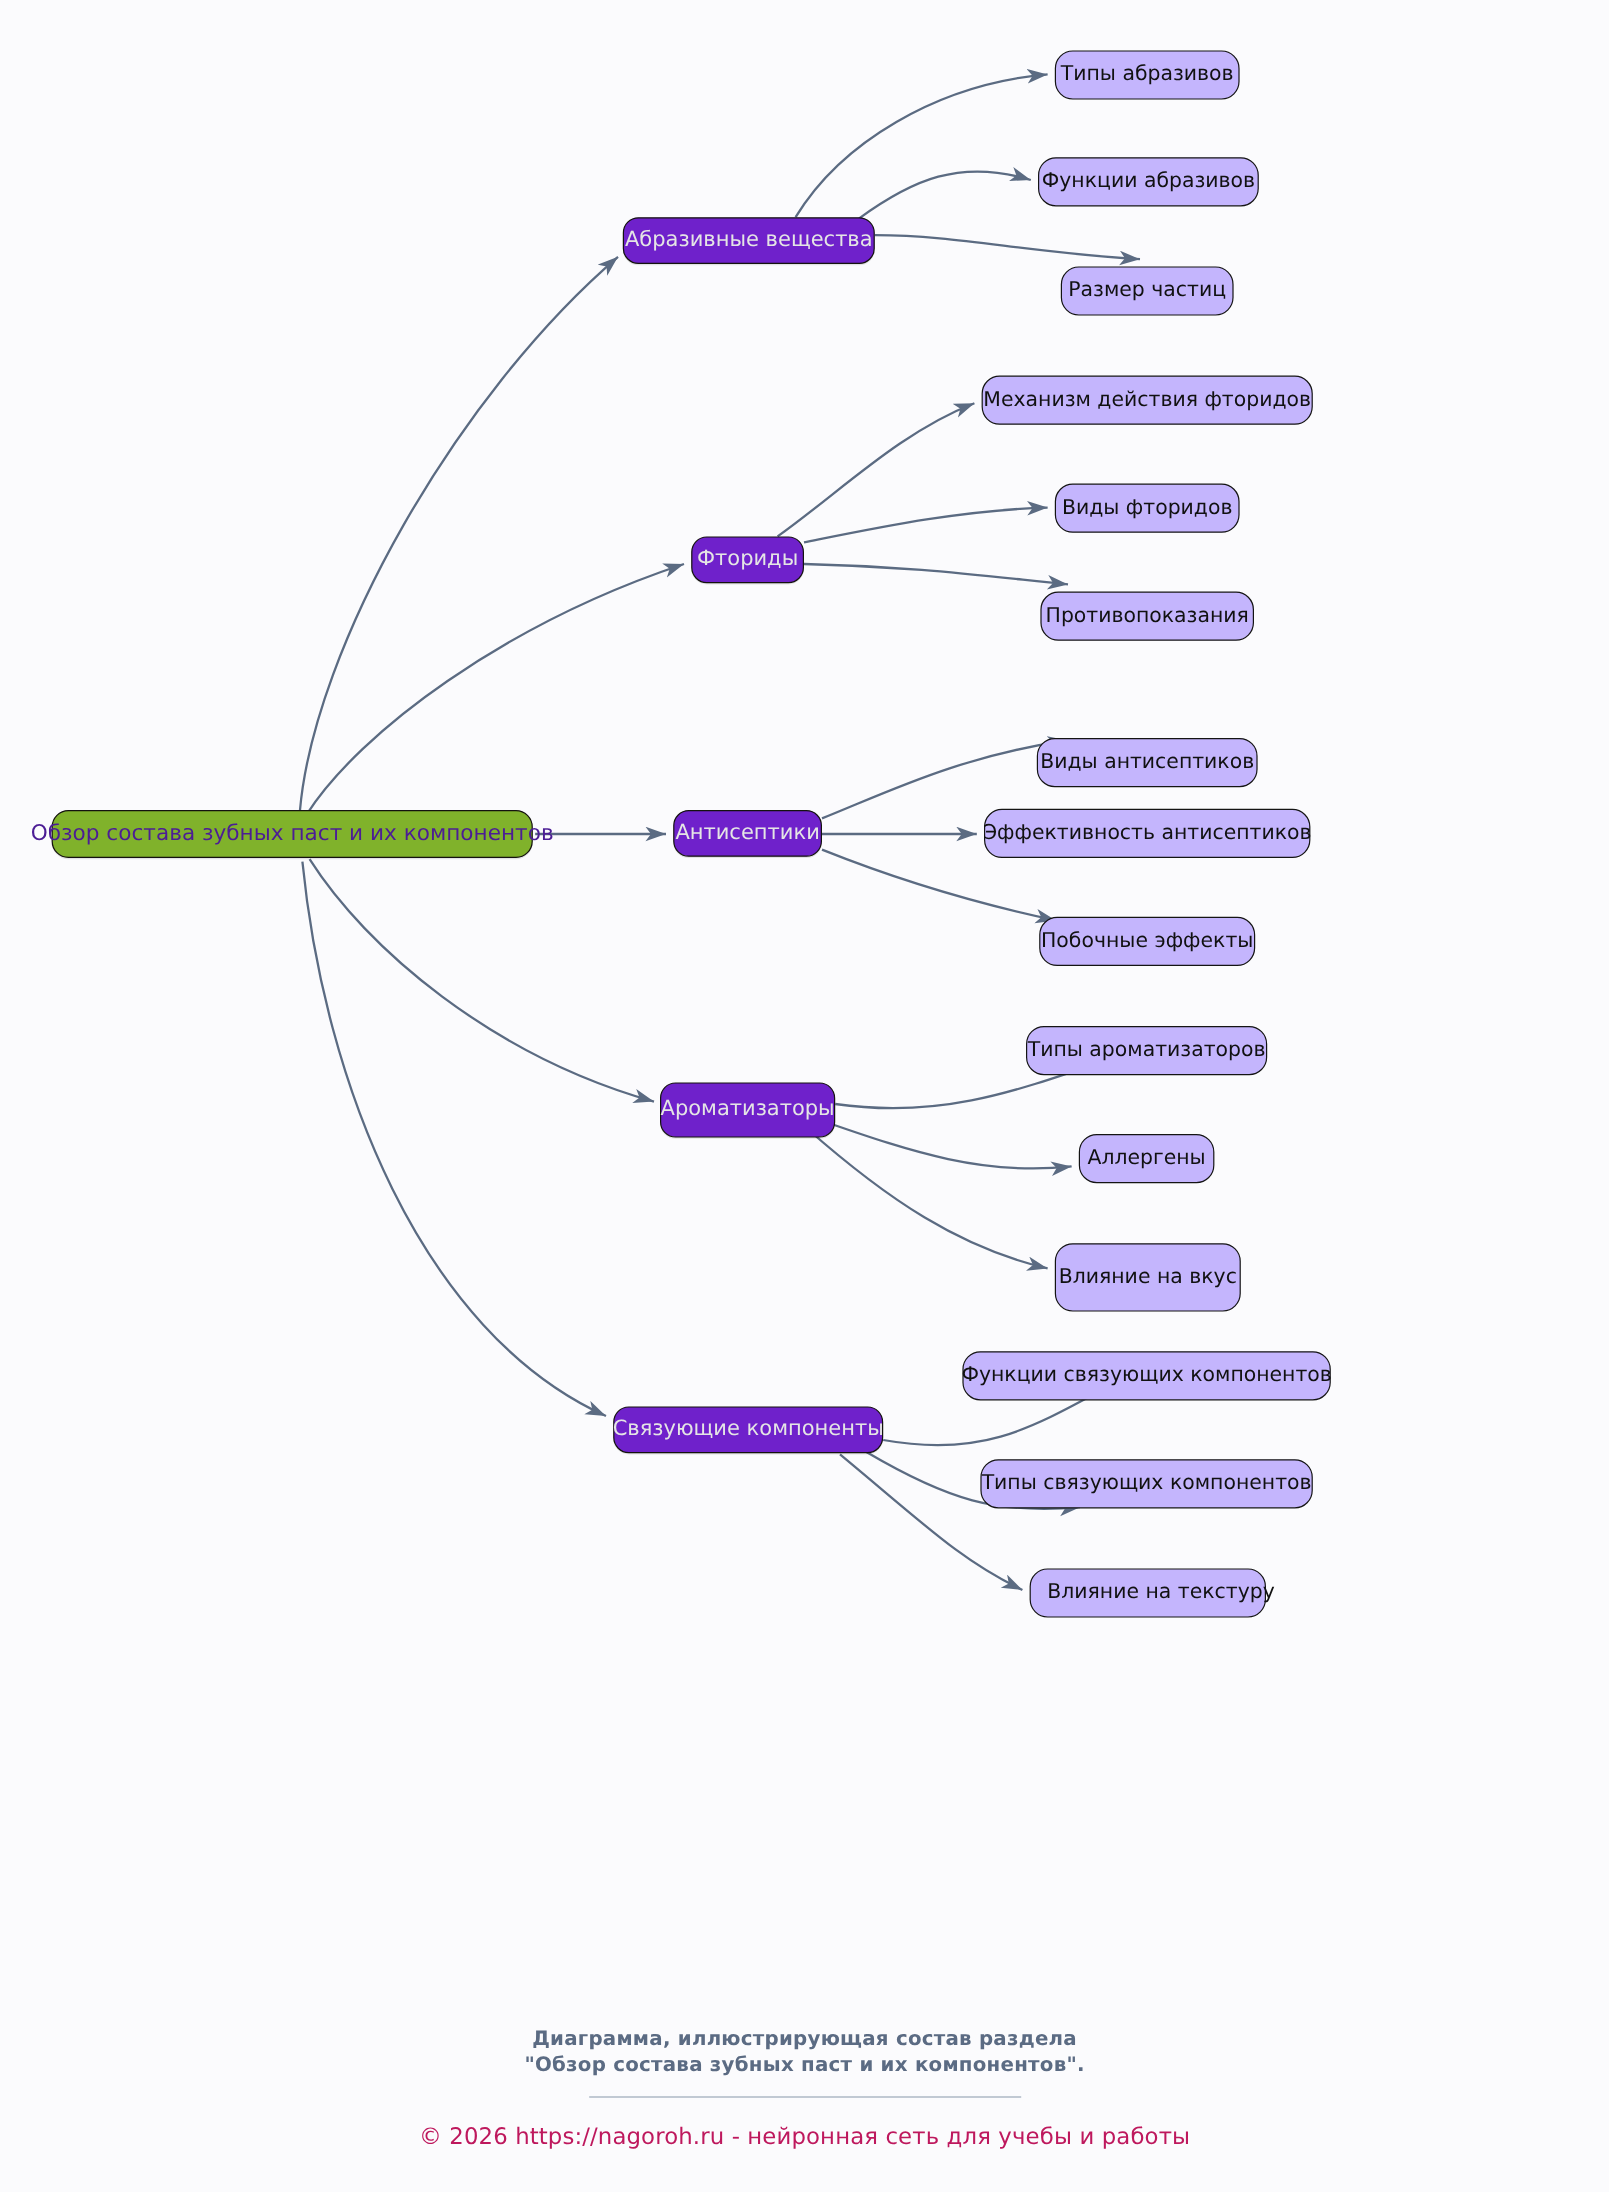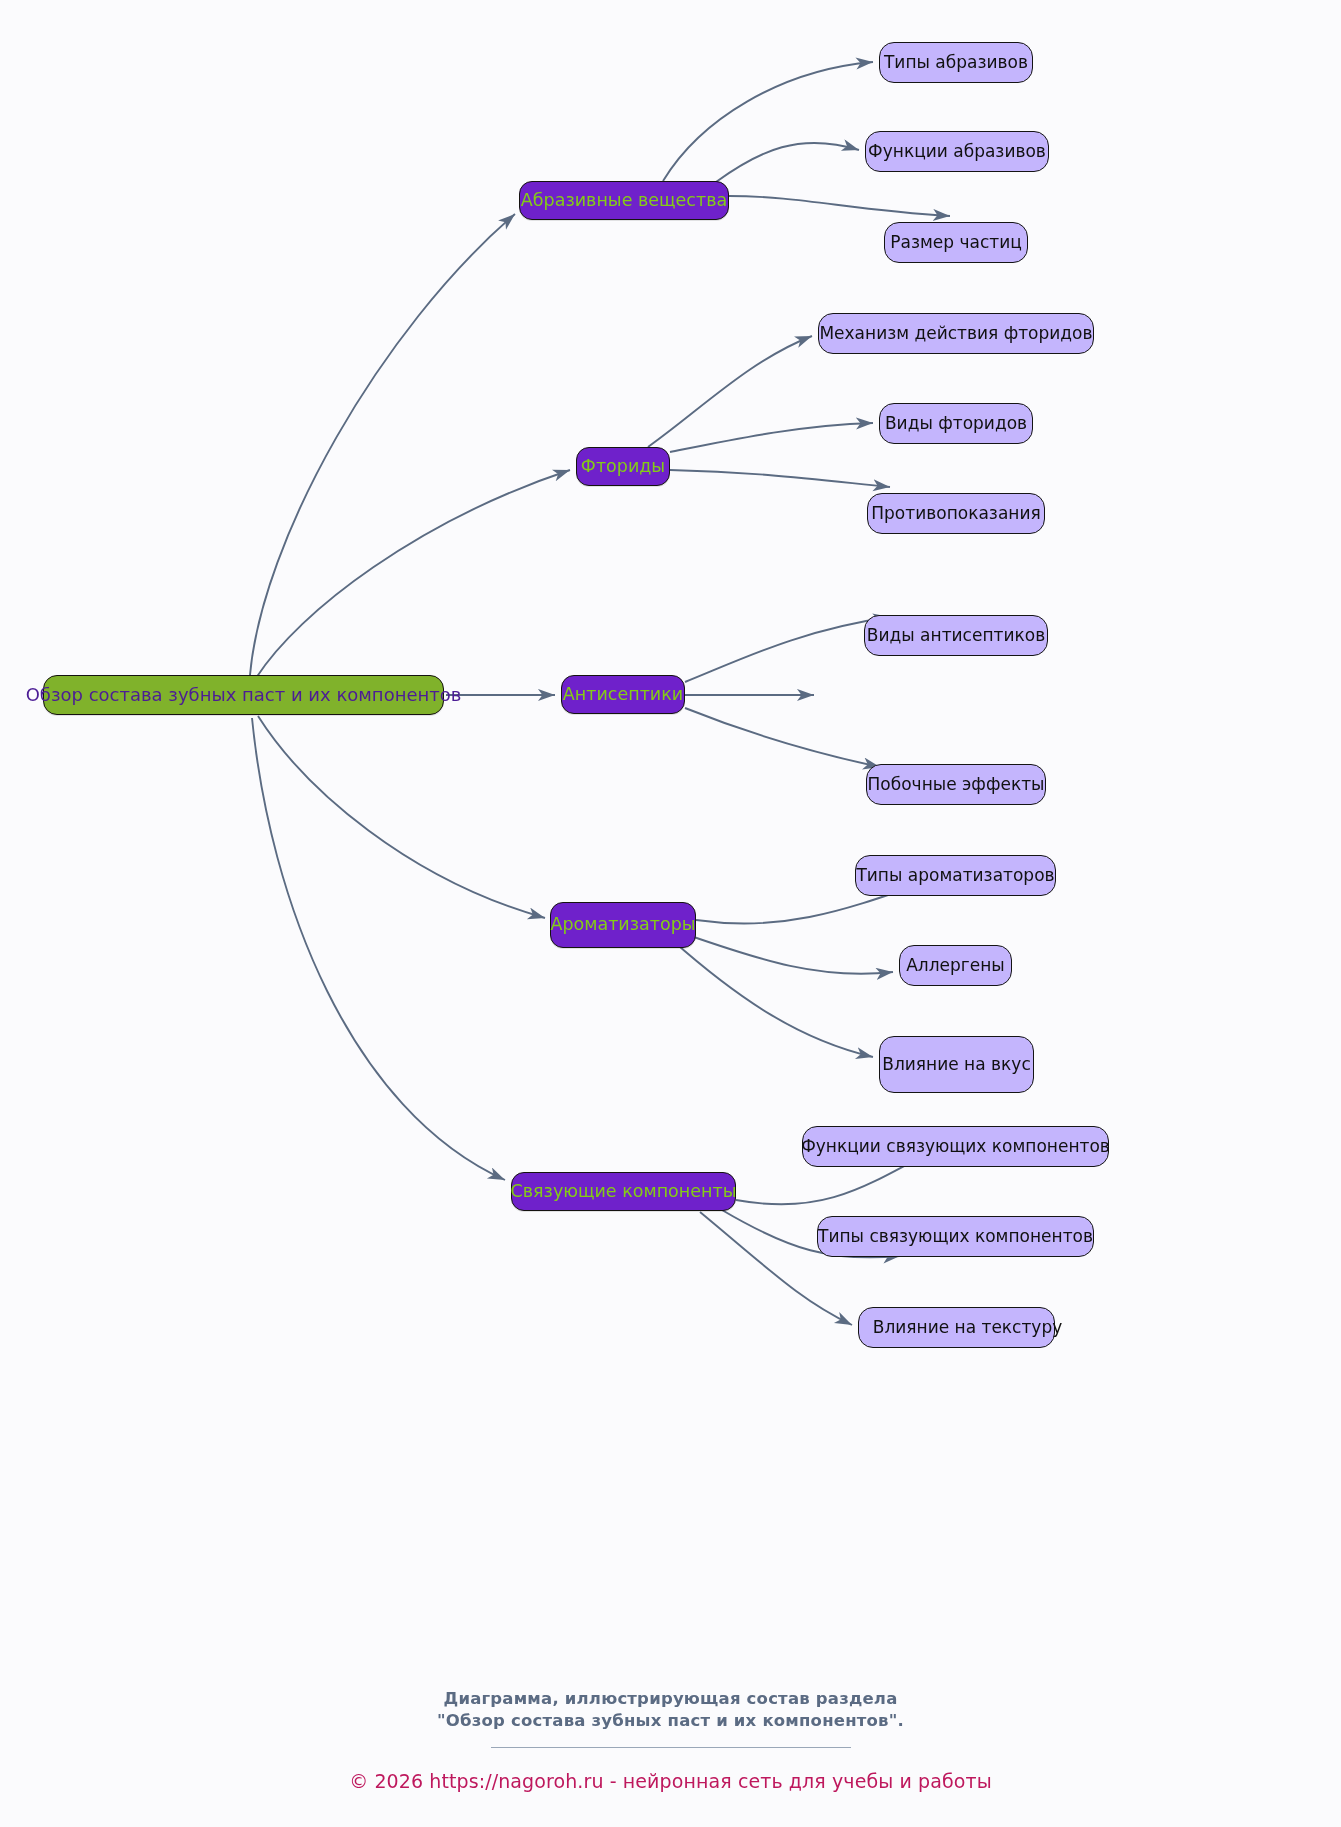--- a/index.html
+++ b/index.html
@@ -37,21 +37,21 @@
     border: 1.6px solid #14120f;
     border-radius: 14px;
     color: #4c1d95;
     font-size: 18px;
     box-shadow: 0 1px 0 rgba(0,0,0,0.10);
   }
   .node-branch {
     background: #6f21cb;
     border: 1.6px solid #14120f;
     border-radius: 13px;
-    color: #84cc16;
+    color: #e5e5e5;
     font-size: 17.5px;
     box-shadow: 0 1px 0 rgba(0,0,0,0.10);
   }
   .node-leaf {
     background: #c4b5fd;
     border: 1.6px solid #141414;
     border-radius: 15px;
     color: #111111;
     font-size: 17px;
   }
@@ -131,20 +131,21 @@
   <div class="node node-leaf" style="left:865px; top:131px; width:184px; height:41px;">Функции абразивов</div>
   <div class="node node-leaf" style="left:884px; top:222px; width:144px; height:41px;">Размер частиц</div>
 
   <div class="node node-branch" style="left:576px; top:447px; width:94px; height:39px;">Фториды</div>
   <div class="node node-leaf" style="left:818px; top:313px; width:276px; height:41px;">Механизм действия фторидов</div>
   <div class="node node-leaf" style="left:879px; top:403px; width:154px; height:41px;">Виды фторидов</div>
   <div class="node node-leaf" style="left:867px; top:493px; width:178px; height:41px;">Противопоказания</div>
 
   <div class="node node-branch" style="left:561px; top:675px; width:124px; height:39px;">Антисептики</div>
   <div class="node node-leaf" style="left:864px; top:583px; width:184px; height:41px;margin-top:32px;">Виды антисептиков</div>
+  <div class="node node-leaf" style="left:820px; top:674px; width:272px; height:41px;">Эффективность антисептиков</div>
   <div class="node node-leaf" style="left:866px; top:764px; width:180px; height:41px;">Побочные эффекты</div>
 
   <div class="node node-branch" style="left:550px; top:902px; width:146px; height:46px;">Ароматизаторы</div>
   <div class="node node-leaf" style="left:855px; top:855px; width:201px; height:41px;">Типы ароматизаторов</div>
   <div class="node node-leaf" style="left:899px; top:945px; width:113px; height:41px;">Аллергены</div>
   <div class="node node-leaf" style="left:879px; top:1036px; width:155px; height:57px;">Влияние на вкус</div>
 
   <div class="node node-branch" style="left:511px; top:1172px; width:225px; height:39px;">Связующие компоненты</div>
   <div class="node node-leaf" style="left:802px; top:1126px; width:307px; height:41px;">Функции связующих компонентов</div>
   <div class="node node-leaf" style="left:817px; top:1216px; width:277px; height:41px;">Типы связующих компонентов</div>

